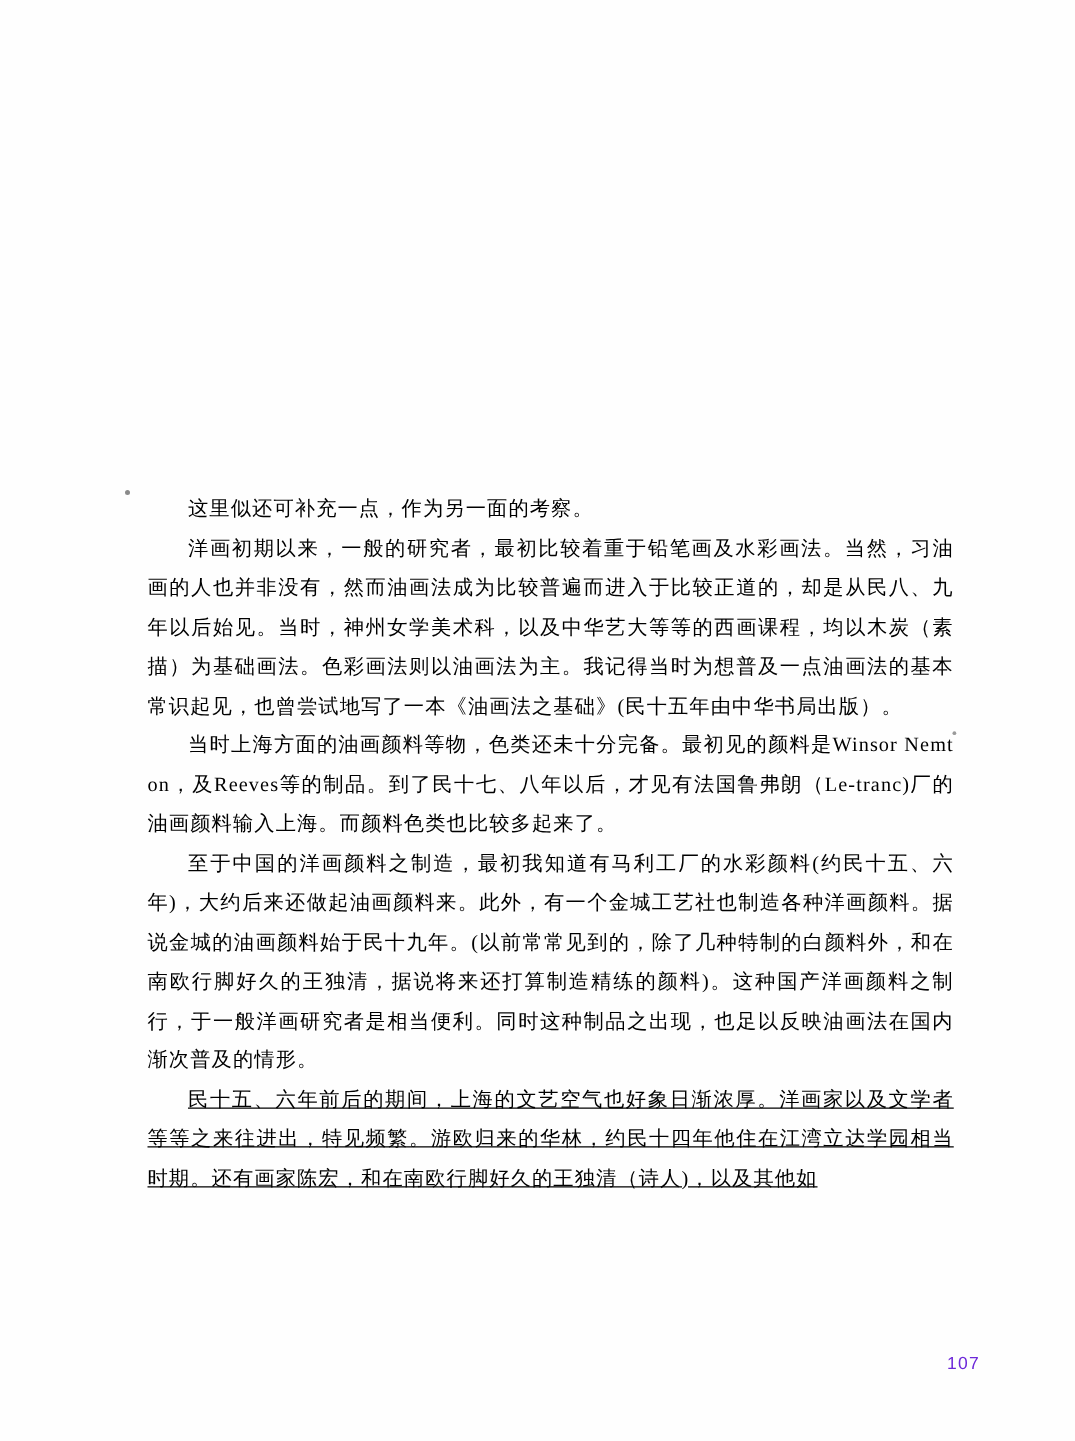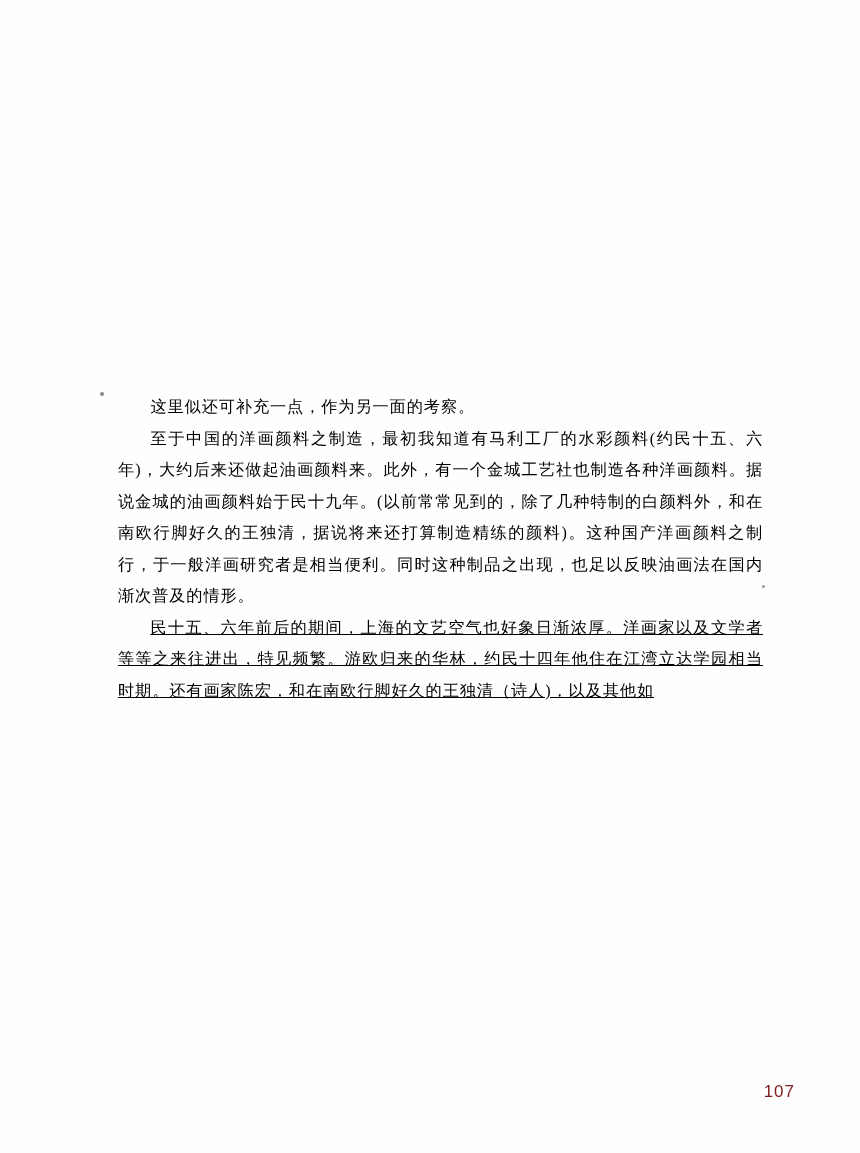--- a/index.html
+++ b/index.html
@@ -60,37 +60,39 @@
   }
   p.para + p.para {
     margin-top: 0px;
   }
   p.gap-before {
     margin-top: 30px;
     text-decoration: underline;
   }
   .page-number {
     position: absolute;
-    right: 65px;
+    right: 76px;
     top: 1082px;
-    font-size: 17px;
+    font-size: 14px;
     letter-spacing: 1px;
-    color: #7f1d1d;
+    color: #6d28d9;
     font-family: "Liberation Sans", sans-serif;
   }
 </style>
 </head>
 <body>
 
 <div class="page">
 
   <span class="dot-mark"></span>
   <span class="dot-mark-right"></span>
 
   <div class="page-body">
     <p class="para">这里似还可补充一点，作为另一面的考察。</p>
+    <p class="para">洋画初期以来，一般的研究者，最初比较着重于铅笔画及水彩画法。当然，习油画的人也并非没有，然而油画法成为比较普遍而进入于比较正道的，却是从民八、九年以后始见。当时，神州女学美术科，以及中华艺大等等的西画课程，均以木炭（素描）为基础画法。色彩画法则以油画法为主。我记得当时为想普及一点油画法的基本常识起见，也曾尝试地写了一本《油画法之基础》(民十五年由中华书局出版）。</p>
+    <p class="para">当时上海方面的油画颜料等物，色类还未十分完备。最初见的颜料是Winsor Nemton，及Reeves等的制品。到了民十七、八年以后，才见有法国鲁弗朗（Le-tranc)厂的油画颜料输入上海。而颜料色类也比较多起来了。</p>
     <p class="para">至于中国的洋画颜料之制造，最初我知道有马利工厂的水彩颜料(约民十五、六年)，大约后来还做起油画颜料来。此外，有一个金城工艺社也制造各种洋画颜料。据说金城的油画颜料始于民十九年。(以前常常见到的，除了几种特制的白颜料外，和在南欧行脚好久的王独清，据说将来还打算制造精练的颜料)。这种国产洋画颜料之制行，于一般洋画研究者是相当便利。同时这种制品之出现，也足以反映油画法在国内渐次普及的情形。</p>
     <p class="para gap-before">民十五、六年前后的期间，上海的文艺空气也好象日渐浓厚。洋画家以及文学者等等之来往进出，特见频繁。游欧归来的华林，约民十四年他住在江湾立达学园相当时期。还有画家陈宏，和在南欧行脚好久的王独清（诗人)，以及其他如</p>
   </div>
 
   <div class="page-number">107</div>
 
 </div>
 
 </body></html>

